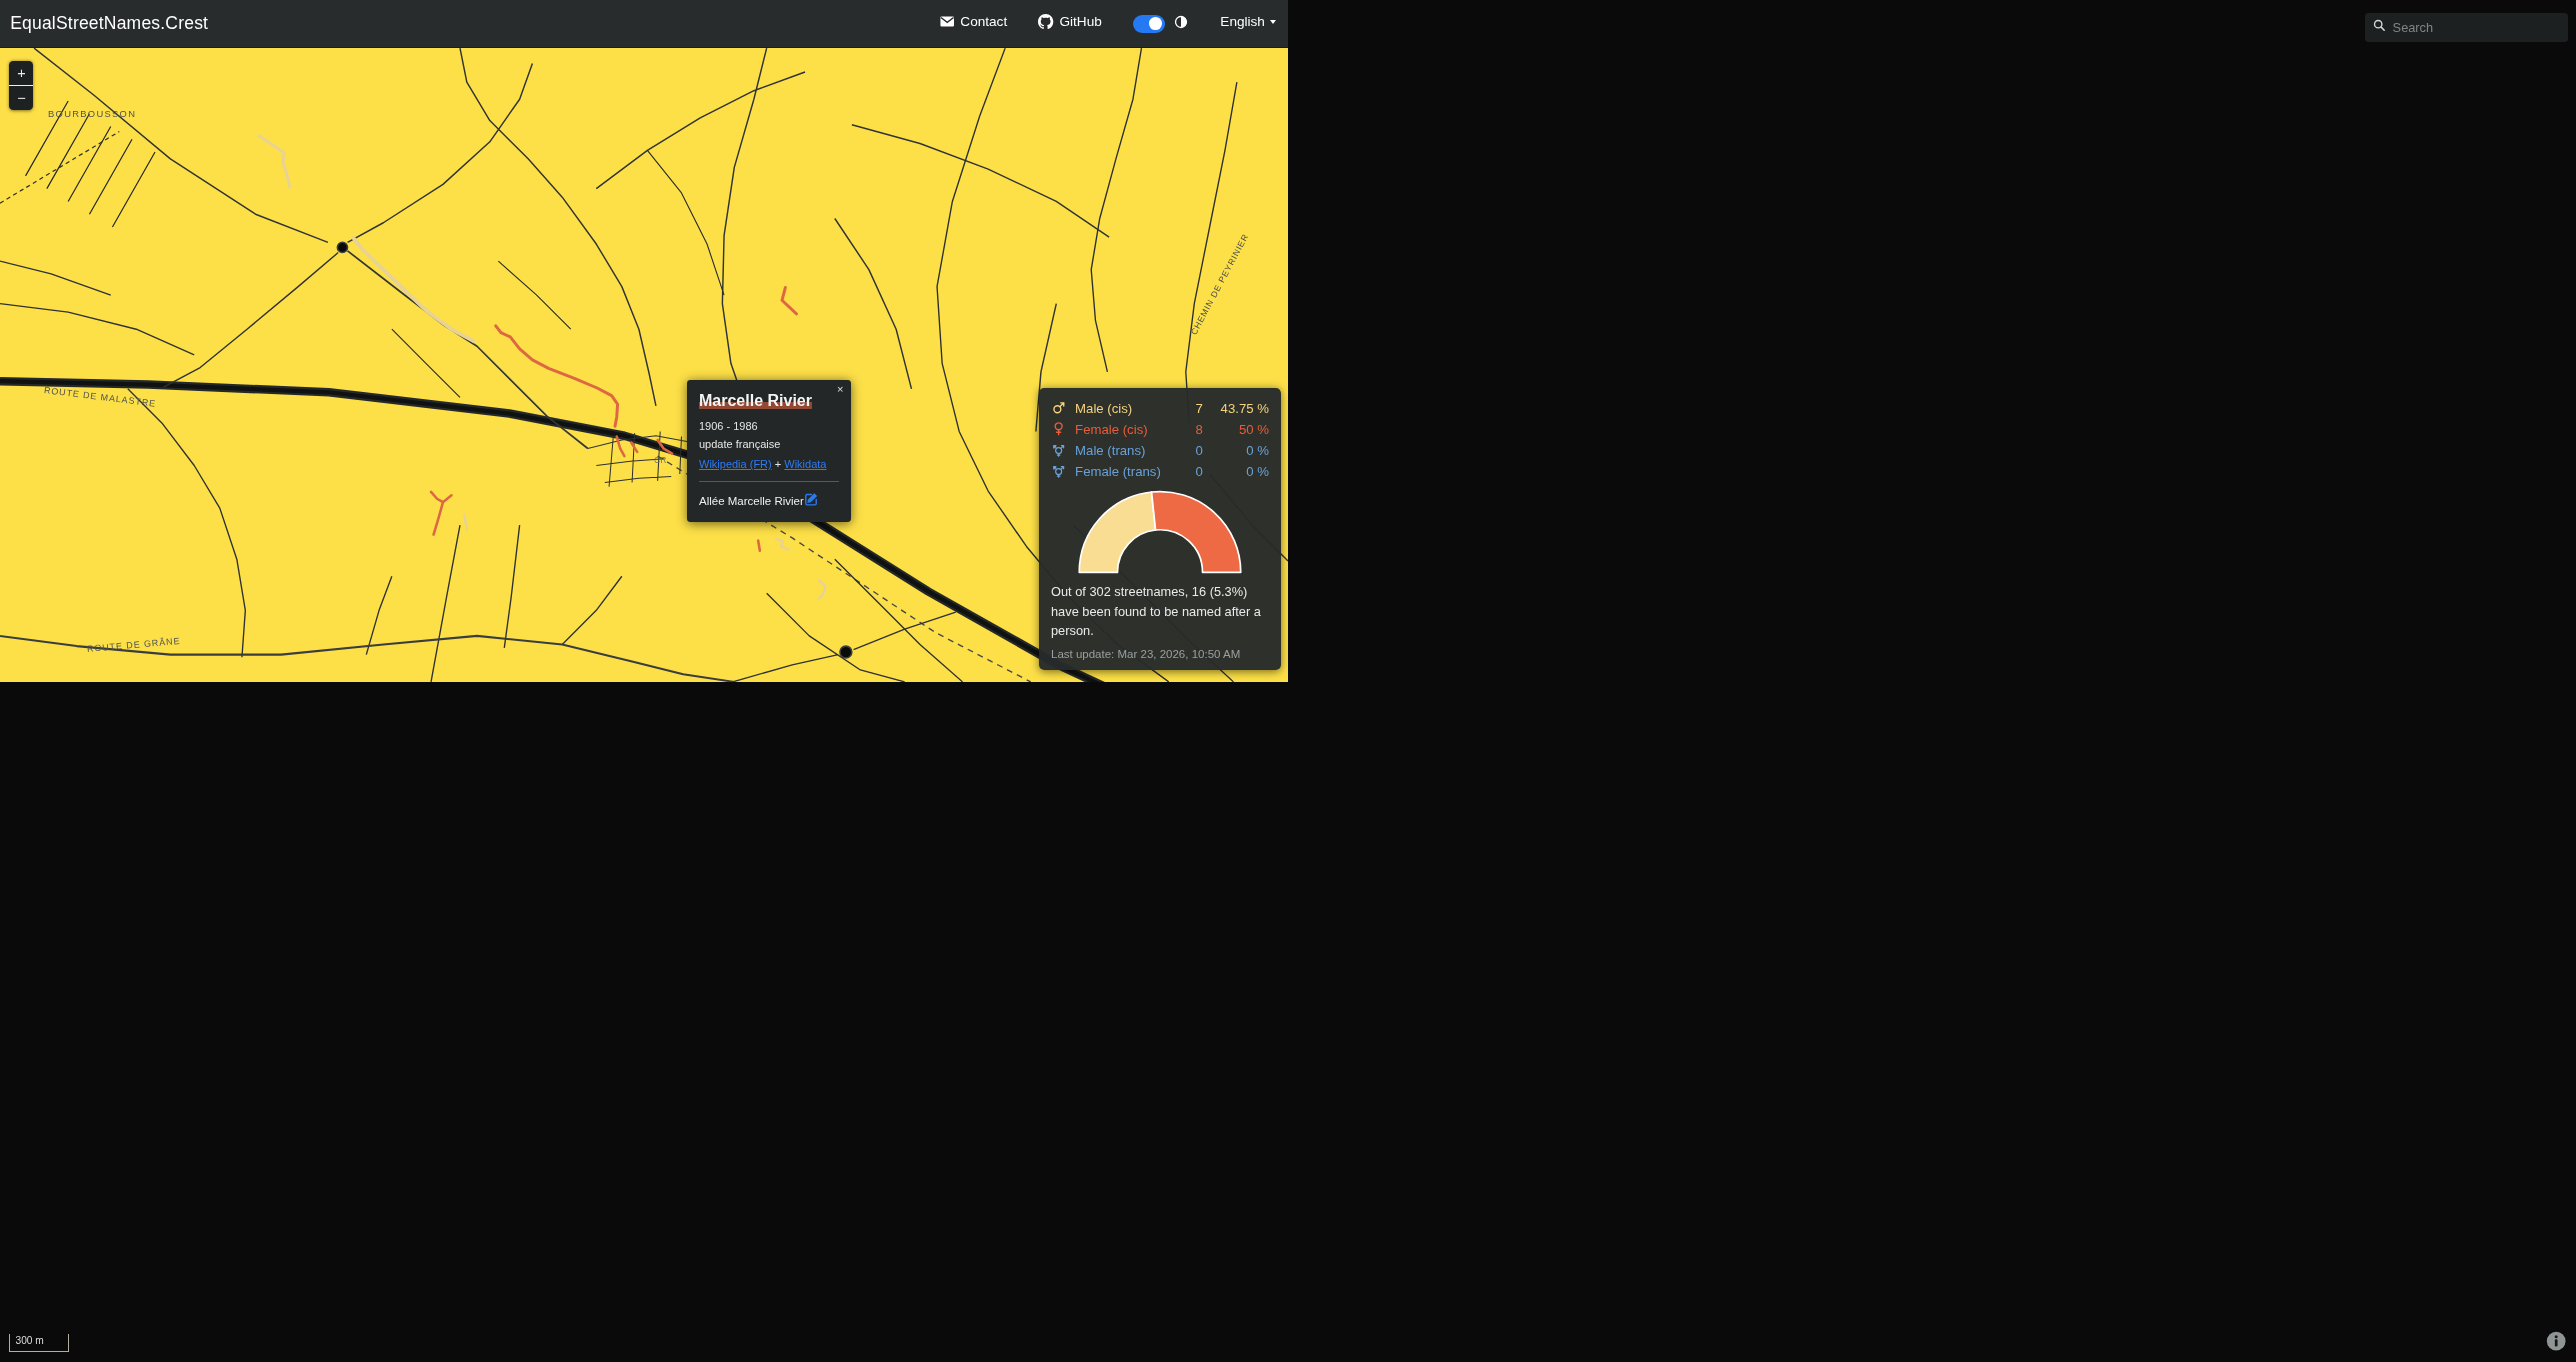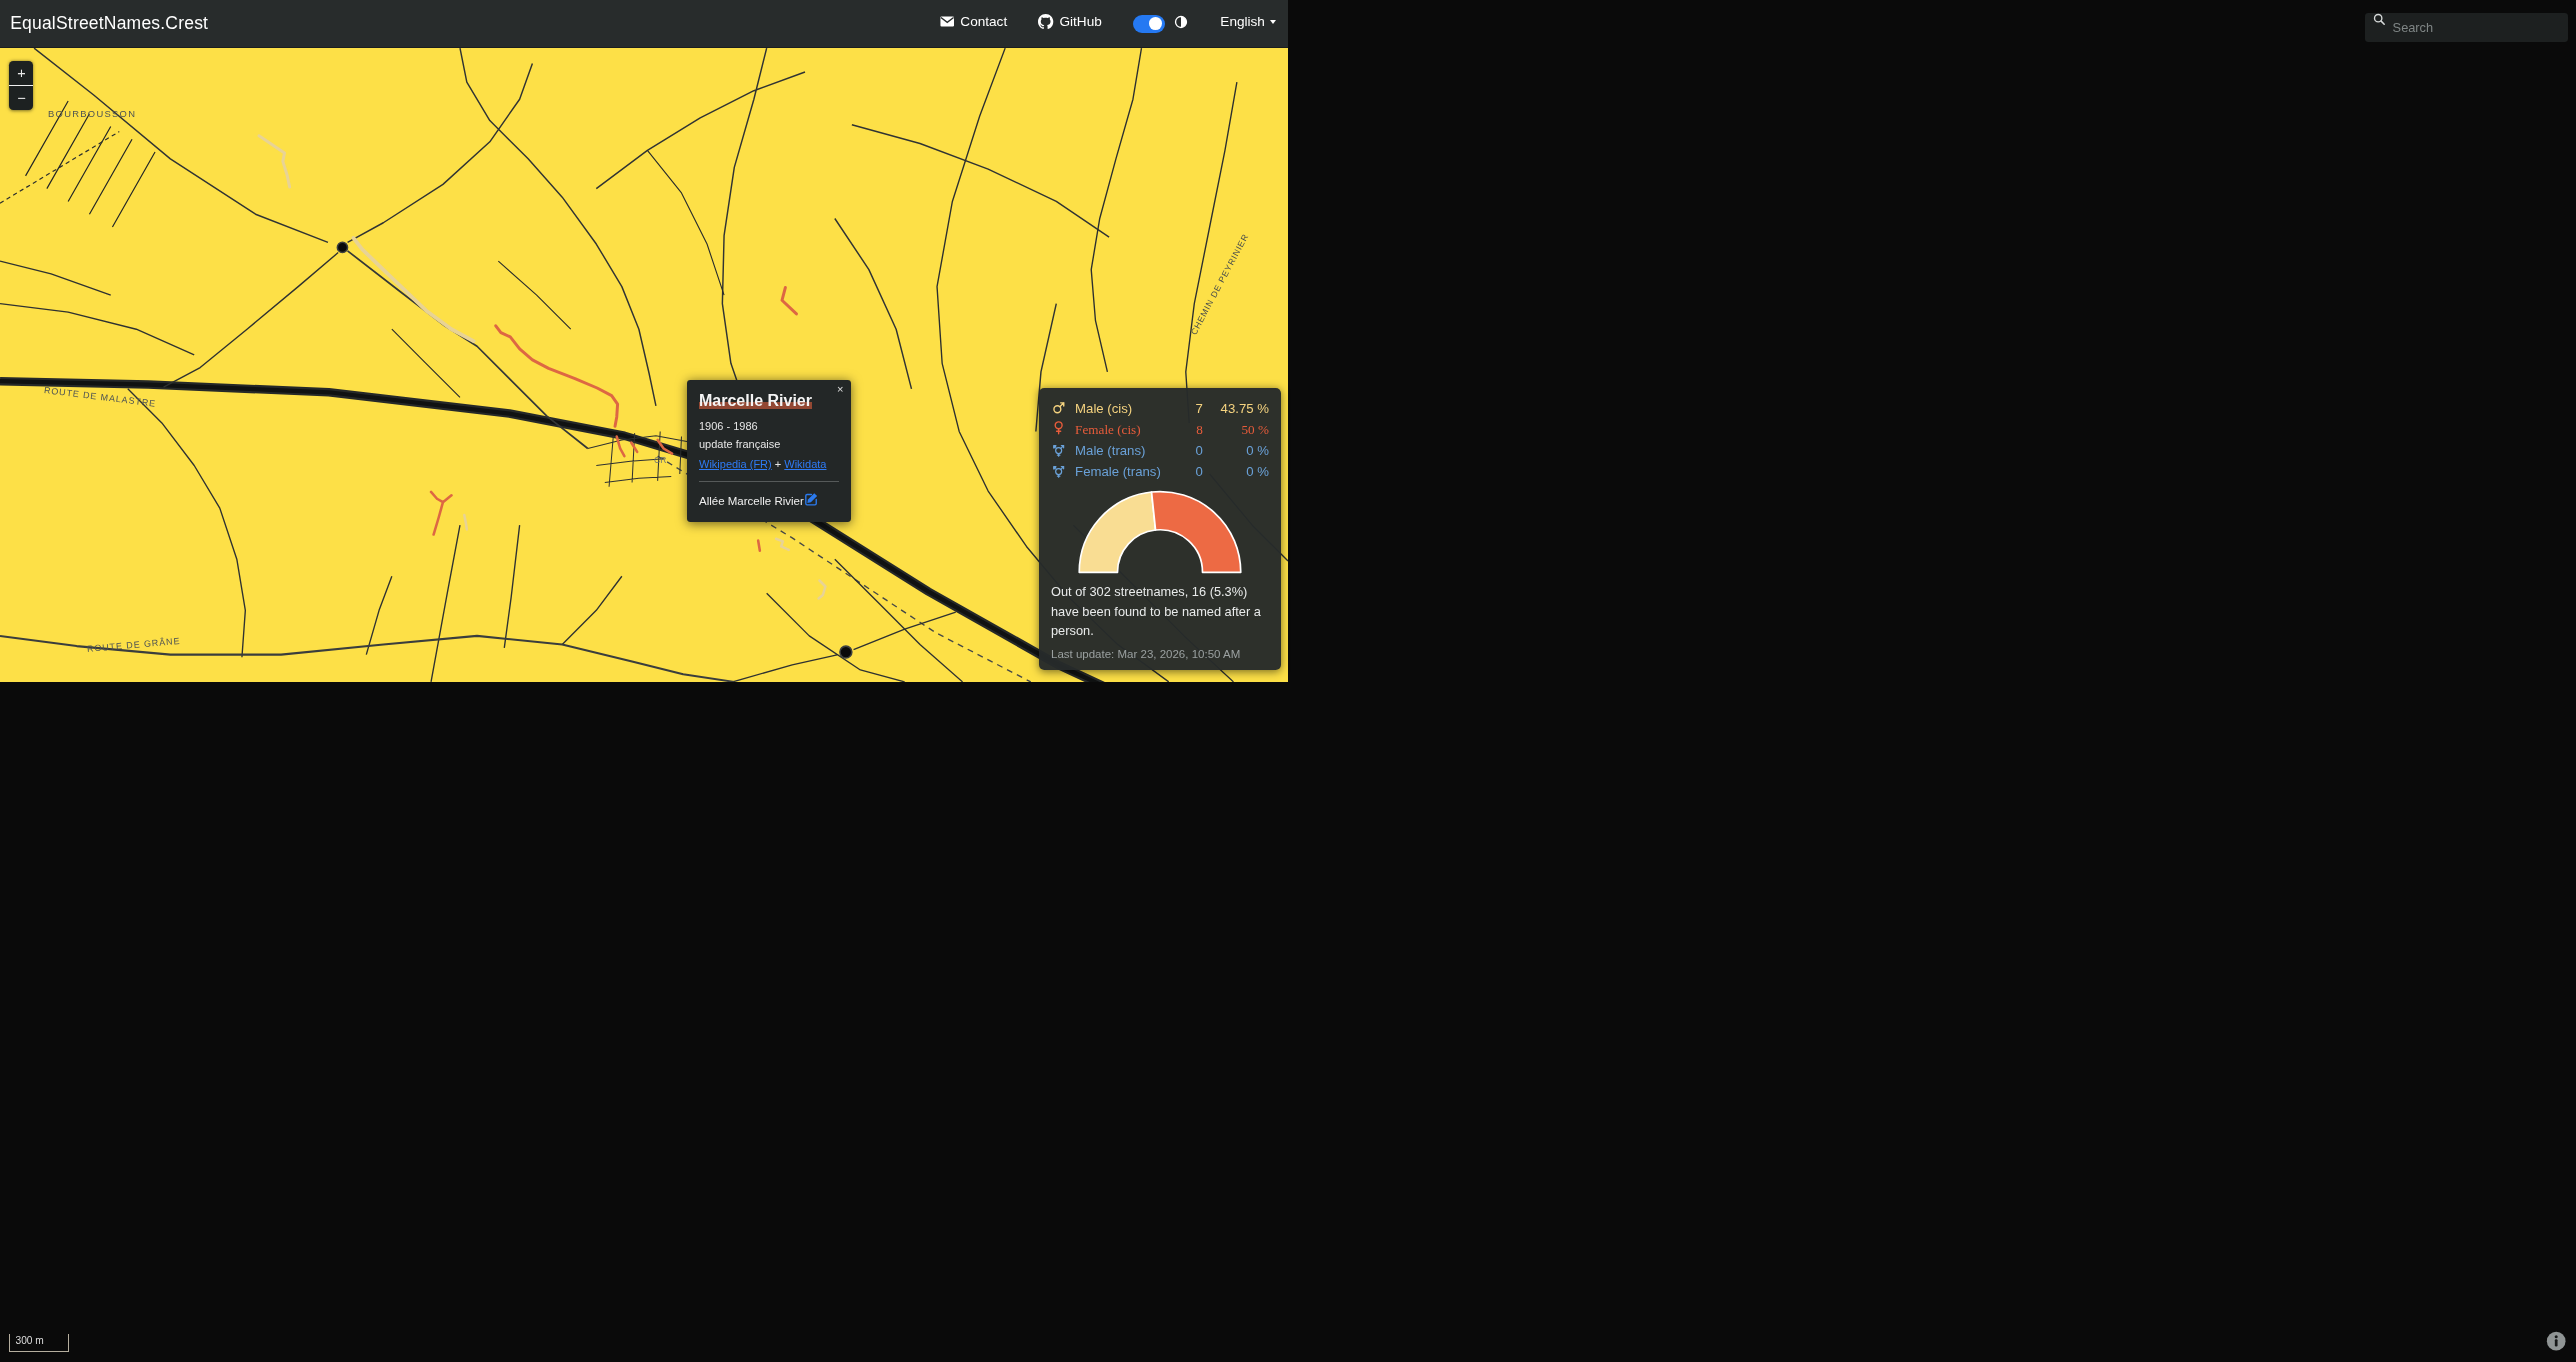--- a/index.html
+++ b/index.html
@@ -42,21 +42,21 @@
   
   .zoomctl { position:absolute; left:9.4px; top:61px; width:24px; background:#1d2121;
              border-radius:4.3px; z-index:20; box-shadow:0 0.9px 3.4px rgba(0,0,0,.5); }
   .zoombtn { width:24px; height:24px; color:#e8e8e8; font-size:14.5px; display:flex;
              align-items:center; justify-content:center; cursor:pointer; }
   .zoomdiv { height:1.3px; background:#f0f0f0; margin:0 0; }
 
   
   .search { position:absolute; right:8.5px; top:12.8px; width:203px; height:29px;
             background:rgba(31,34,34,.95); border-radius:3.4px; z-index:20;
-            display:flex; padding:0 8.5px; gap:6.8px; }
+            display:flex; align-items:center; padding:0 8.5px; gap:6.8px; }
   .search input { flex:1; background:transparent; border:none; outline:none;
                   color:#d8d8d8; font-size:12.8px; font-family:inherit; }
   .search input::placeholder { color:#7f8585; }
 
   
   .scalebar { position:absolute; left:9.4px; bottom:10.2px; width:60px; height:18px;
               border:1.7px solid #b5ae9e; border-top:none; color:#ddd; font-size:10.2px;
               padding:0.9px 0 0 5.1px; z-index:20; background:rgba(10,10,10,.4); }
 
   
@@ -225,21 +225,21 @@
     <span>
       <svg width="15.3" height="15.3" viewBox="0 0 24 24" fill="none" stroke="currentColor" stroke-width="2.2" stroke-linecap="round">
           <circle cx="10" cy="14.5" r="5.4"></circle>
           <path d="M14.3 10.2 L20 4.5 M15.2 4.5 h4.8 v4.8"></path>
         </svg>
     </span>
     <span>Male (cis)</span>
     <span class="cnt">7</span>
     <span class="pct">43.75 %</span>
   </div>
-  <div class="srow" style="color: rgb(232, 92, 59); font-family: Liberation Serif, serif;">
+  <div class="srow" style="color: rgb(232, 92, 59);">
     <span>
       <svg width="15.3" height="15.3" viewBox="0 0 24 24" fill="none" stroke="currentColor" stroke-width="2.2" stroke-linecap="round">
           <circle cx="12" cy="8.3" r="5.4"></circle>
           <path d="M12 13.9 v7.6 M8.8 17.7 h6.4"></path>
         </svg>
     </span>
     <span>Female (cis)</span>
     <span class="cnt">8</span>
     <span class="pct">50 %</span>
   </div>

